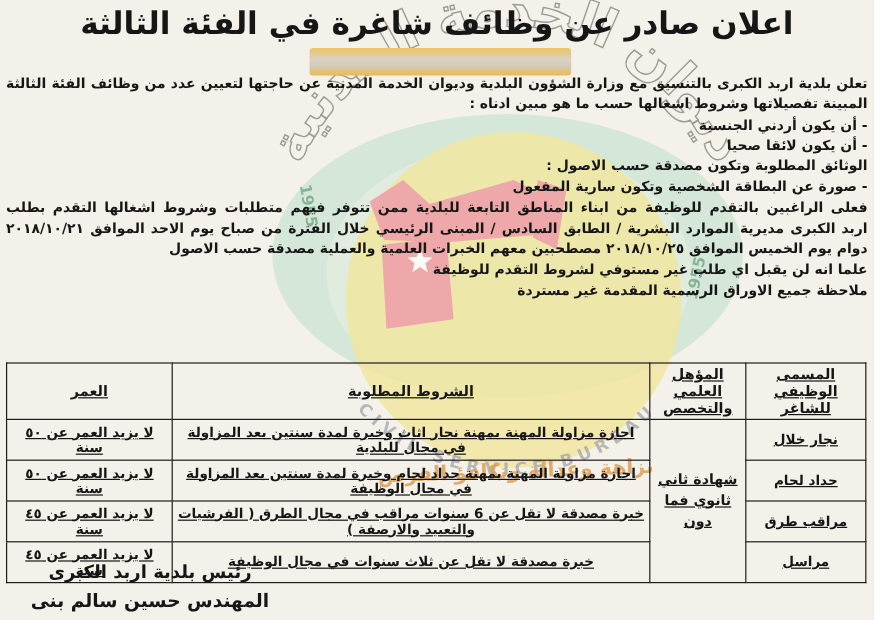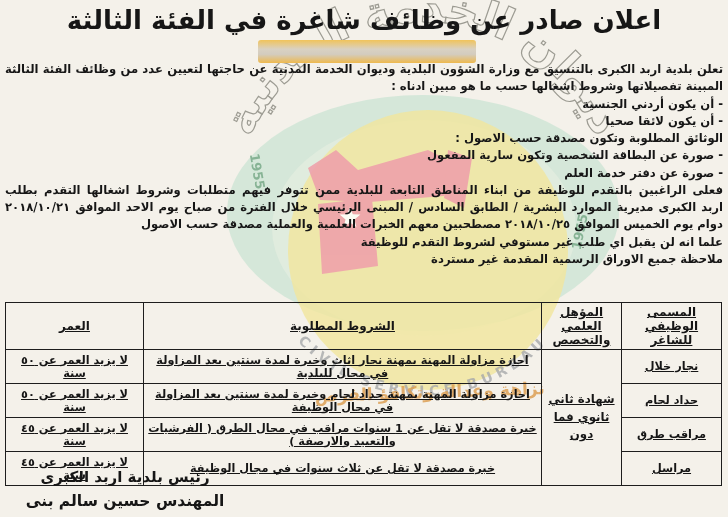--- a/index.html
+++ b/index.html
@@ -97,21 +97,20 @@
     <div class="doc-title">اعلان صادر عن وظائف شاغرة في الفئة الثالثة</div>
 
 
     <div class="body-text">
       <div class="ln just">تعلن بلدية اربد الكبرى بالتنسيق مع وزارة الشؤون البلدية وديوان الخدمة المدنية عن حاجتها لتعيين عدد من وظائف الفئة الثالثة للذكور</div>
       <div class="ln">المبينة تفصيلاتها وشروط اشغالها حسب ما هو مبين ادناه :</div>
       <div class="ln">- أن يكون أردني الجنسية</div>
       <div class="ln">- أن يكون لائقا صحيا</div>
       <div class="ln">الوثائق المطلوبة وتكون مصدقة حسب الاصول :</div>
       <div class="ln">- صورة عن البطاقة الشخصية وتكون سارية المفعول</div>
-      <div class="ln">- صورة عن دفتر خدمة العلم</div>
       <div class="ln just">فعلى الراغبين بالتقدم للوظيفة من ابناء المناطق التابعة للبلدية ممن تتوفر فيهم متطلبات وشروط اشغالها التقدم بطلب توظيف لدى بلدية</div>
       <div class="ln just">اربد الكبرى مديرية الموارد البشرية / الطابق السادس / المبنى الرئيسي خلال الفترة من صباح يوم الاحد الموافق ٢٠١٨/١٠/٢١ ولغاية نهاية</div>
       <div class="ln">دوام يوم الخميس الموافق ٢٠١٨/١٠/٢٥ مصطحبين معهم الخبرات العلمية والعملية مصدقة حسب الاصول</div>
       <div class="ln">علما انه لن يقبل اي طلب غير مستوفي لشروط التقدم للوظيفة</div>
       <div class="ln">ملاحظة جميع الاوراق الرسمية المقدمة غير مستردة</div>
     </div>
 
     <table class="jobs-table">
       <colgroup>
         <col class="c-job">
@@ -132,21 +131,21 @@
         <td>اجازة مزاولة المهنة بمهنة نجار اثاث وخبرة لمدة سنتين بعد المزاولة في مجال للبلدية</td>
         <td>لا يزيد العمر عن ٥٠ سنة</td>
       </tr>
       <tr>
         <td>حداد لحام</td>
         <td>اجازة مزاولة المهنة بمهنة حداد لحام وخبرة لمدة سنتين بعد المزاولة في مجال الوظيفة</td>
         <td>لا يزيد العمر عن ٥٠ سنة</td>
       </tr>
       <tr>
         <td>مراقب طرق</td>
-        <td>خبرة مصدقة لا تقل عن 1 سنوات مراقب في مجال الطرق ( الفرشيات والتعبيد والارصفة )</td>
+        <td>خبرة مصدقة لا تقل عن 6 سنوات مراقب في مجال الطرق ( الفرشيات والتعبيد والارصفة )</td>
         <td>لا يزيد العمر عن ٤٥ سنة</td>
       </tr>
       <tr>
         <td>مراسل</td>
         <td>خبرة مصدقة لا تقل عن ثلاث سنوات في مجال الوظيفة</td>
         <td>لا يزيد العمر عن ٤٥ سنة</td>
       </tr>
     </tbody>
       </table>
 

